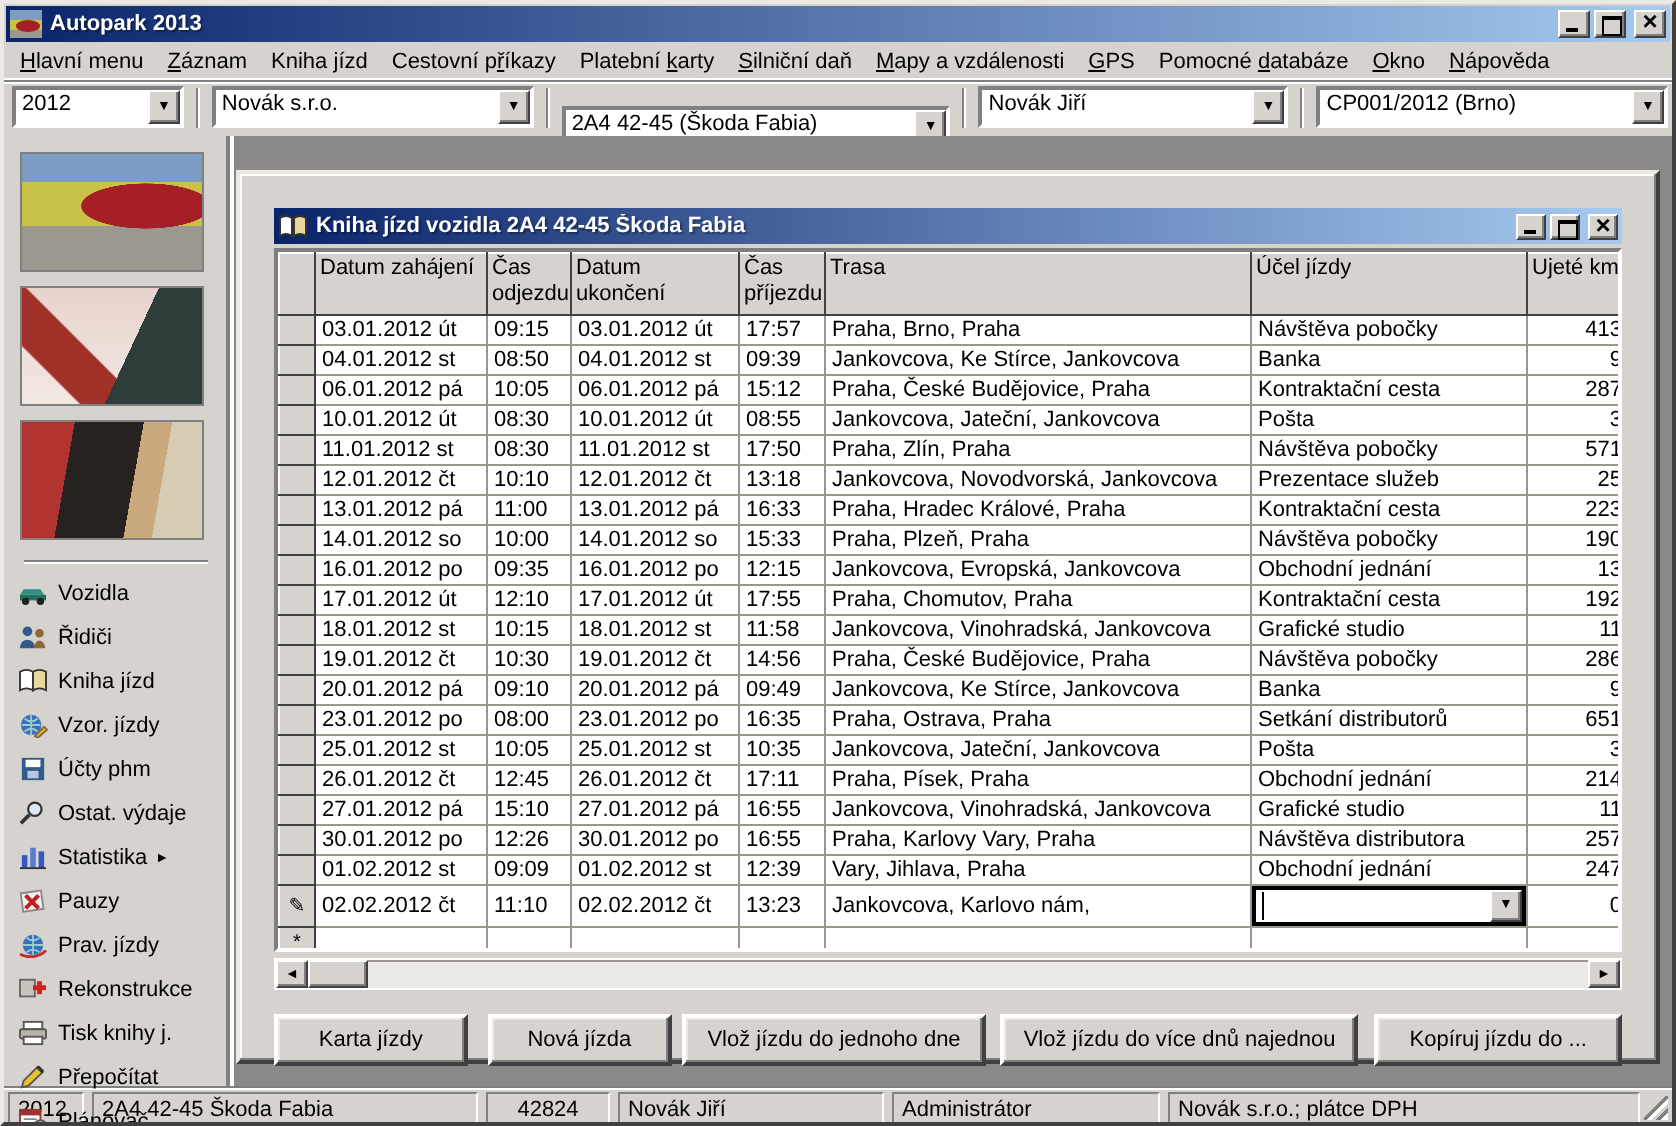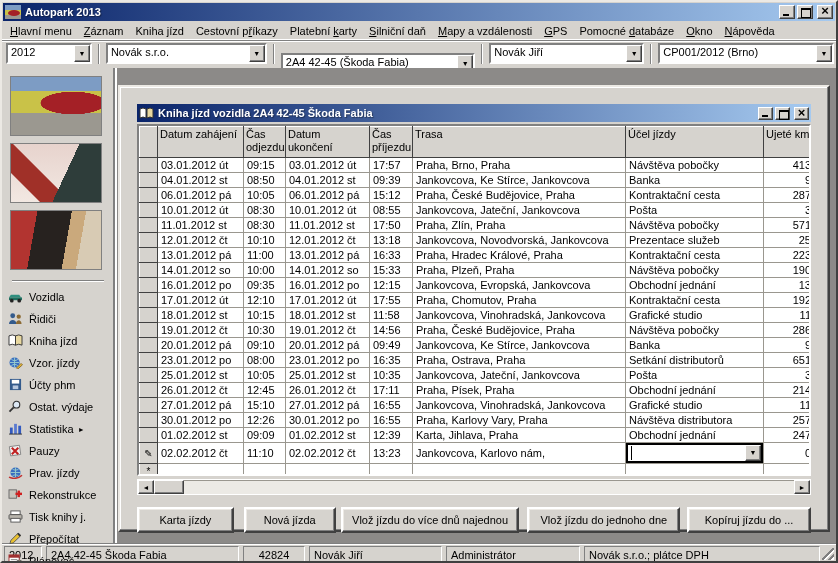--- a/index.html
+++ b/index.html
@@ -45,21 +45,21 @@
   .ph1 { background:
       radial-gradient(ellipse 46px 16px at 62px 26px,#a42026 70%,transparent 71%),
       linear-gradient(to bottom,#7d9cc4 0 14px,#c9c248 14px 36px,#9b9890 36px 100%); }
   .ph2 { background:
       linear-gradient(115deg,transparent 62px,#2e3d3a 62px),
       linear-gradient(45deg,transparent 20px,#a03028 21px 42px,transparent 43px),
       linear-gradient(to bottom,#e7d3cd,#f2e8e2); }
   .ph3 { background:
       linear-gradient(100deg,#b23430 0 26px,#27221f 26px 60px,#caa97c 60px 74px,#d8cbb4 74px); }
   .side-rule { width:92px; margin:10px 0 7px 10px; border-top:1px solid #808080; border-bottom:1px solid #fff; }
-  .side-item { display:flex; align-items:center; height:16px; margin:0 0 6px 6px; white-space:nowrap; }
+  .side-item { display:flex; align-items:center; height:16px; margin:0 0 6px 6px; white-space:nowrap;text-align:right; }
   .side-item .ic { width:16px; height:14px; margin-right:5px; flex:none; }
   .side-item .ic svg { width:15px; height:13px; }
   .side-item .sub { margin-left:4px; font-size:7px; }
   .mdi { flex:1; background:#8c8a88; position:relative; overflow:hidden; }
   
   .child { position:absolute; left:3px; top:17px; width:712px; height:447px;
     background:#d6d3ce; border:2px solid; border-color:#ece9e4 #404040 #404040 #ece9e4;
     box-shadow:inset -1px -1px #808080, inset 1px 1px #fff; padding:17px; }
   .child .titlebar { margin:0 0 2px 0; }
   .child .winbtn { width:15px; height:13px; }
@@ -520,21 +520,21 @@
                 <td>Návštěva distributora</td>
                 <td class="num">257</td>
                 <td></td>
               </tr>
               <tr>
                 <td class="sel"></td>
                 <td>01.02.2012 st</td>
                 <td>09:09</td>
                 <td>01.02.2012 st</td>
                 <td>12:39</td>
-                <td>Karta, Jihlava, Praha</td>
+                <td>Vary, Jihlava, Praha</td>
                 <td>Obchodní jednání</td>
                 <td class="num">247</td>
                 <td></td>
               </tr>
               <tr>
                 <td class="sel">✎</td>
                 <td>02.02.2012 čt</td>
                 <td>11:10</td>
                 <td>02.02.2012 čt</td>
                 <td>13:23</td>
@@ -567,22 +567,22 @@
       <div class="hscroll">
         <span class="sb-btn">◄</span>
         <span class="sb-thumb"></span>
         <span style="flex:1"></span>
         <span class="sb-btn">►</span>
       </div>
 
       <div class="btnrow" id="btn-row">
           <button class="pushbtn" style="width: 100px; margin-right: 10px; font: inherit;">Karta jízdy</button>
           <button class="pushbtn" style="width: 95px; margin-right: 5px; font: inherit;">Nová jízda</button>
+          <button class="pushbtn" style="width: 158px; margin-right: 7px; font: inherit;">Vlož jízdu do jednoho dne</button>
           <button class="pushbtn" style="width: 185px; margin-right: 8px; font: inherit;">Vlož jízdu do více dnů najednou</button>
-          <button class="pushbtn" style="width: 158px; margin-right: 7px; font: inherit;">Vlož jízdu do jednoho dne</button>
           <button class="pushbtn" style="width: 128px; margin-right: 0px; font: inherit;">Kopíruj jízdu do ...</button>
         </div>
     </div>
   </div>
 </div>
 
 <div class="statusbar" id="status-bar">
     <span class="sb-pane p0">2012</span>
     <span class="sb-pane p1">2A4 42-45  Škoda Fabia</span>
     <span class="sb-pane p2">42824</span>

